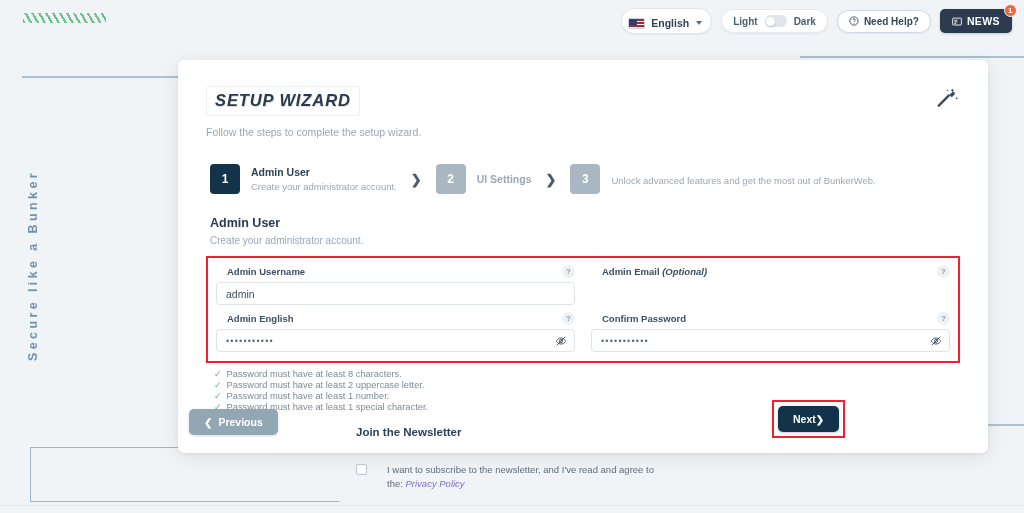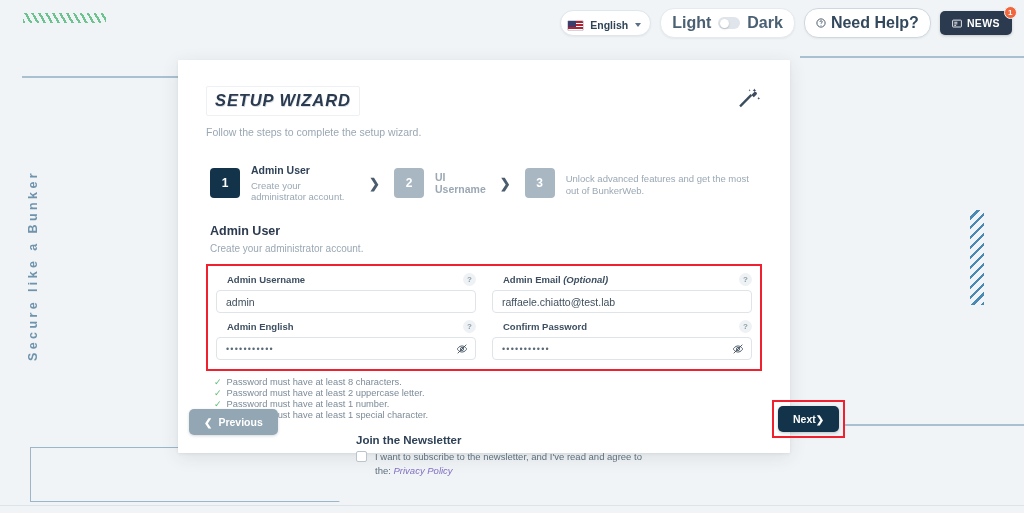--- a/index.html
+++ b/index.html
@@ -77,37 +77,37 @@
   .flag .stripe { position:absolute; left:0; width:100%; height:1.4px; background:#fff; }
   .chev-d {
     width: 0; height: 0; border-left: 3.5px solid transparent;
     border-right: 3.5px solid transparent; border-top: 4px solid #5b7086;
     margin-left: 1px;
   }
   .theme-pill {
     display: flex; align-items: center; gap: 7px;
     background: #fff; border: 1px solid #e4eaef;
     border-radius: 14px; padding: 5px 11px;
-    font-size: 16px; font-weight: 700; color: #4a6073;
+    font-size: 10px; font-weight: 700; color: #4a6073;
     box-shadow: 0 1px 2px rgba(20,40,60,.06);
   }
   .switch {
     width: 22px; height: 12px; border-radius: 7px;
     background: #dfe5ea; position: relative; flex: none;
   }
   .switch .knob {
     position: absolute; left: 1.5px; top: 1.5px;
     width: 9px; height: 9px; border-radius: 50%; background: #fff;
     box-shadow: 0 1px 2px rgba(0,0,0,.2);
   }
   .help-btn {
     display: flex; align-items: center; gap: 5px;
     background: #fff; border: 1px solid #cfd8e0;
     border-radius: 14px; padding: 5px 11px;
-    font-size: 16px; font-weight: 600; color: #33485c;
+    font-size: 10px; font-weight: 600; color: #33485c;
     box-shadow: 0 1px 2px rgba(20,40,60,.06);
   }
   .news-btn {
     position: relative;
     display: flex; align-items: center; gap: 5px;
     background: #2b3a4f; border: none; border-radius: 5px;
     padding: 6px 12px; font-size: 10.5px; font-weight: 700;
     color: #fff; letter-spacing: .4px;
     box-shadow: 0 1px 3px rgba(20,40,60,.22);
   }
@@ -116,22 +116,22 @@
     width: 13px; height: 13px; border-radius: 50%;
     background: #f1663d; color: #fff; font-size: 8px; font-weight: 700;
     display: flex; align-items: center; justify-content: center;
     border: 1.5px solid #f1f4f6;
   }
   .ico { display: inline-flex; align-items: center; }
 
   
   .card {
     position: absolute; left: 178px; top: 60px;
-    width: 612px; height: 393px;
-    background: #fff; border-radius: 1px;
+    width: 810px; height: 393px;
+    background: #fff; border-radius: 6px;
     box-shadow: 0 4px 18px rgba(26,48,70,.10), 0 1px 3px rgba(26,48,70,.07);
     padding: 26px 28px 0 28px;
   }
   .card-head { display: flex; justify-content: space-between; align-items: flex-start; }
   .title-box {
     display: inline-block; padding: 4px 8px 5px 8px;
     border: 1px solid #edf1f4; border-radius: 2px;
   }
   .title-box h1 {
     font-size: 16.5px; font-weight: 800; color: #2b3a4f;
@@ -199,21 +199,21 @@
 
   
   .reqs { margin-top: 6px; padding-left: 8px; }
   .req { display: flex; align-items: center; gap: 5px; margin-bottom: 1px; }
   .req .chk { color: #5bbd73; font-size: 9px; line-height: 1; }
   .req span.t { font-size: 9.3px; color: #7c8b98; }
 
   
   .news-sec { margin-top: 14px; padding-left: 150px; }
   .news-title { font-size: 11.5px; font-weight: 700; color: #2e4156; }
-  .news-row { display: flex; gap: 8px; margin-top: 4px; max-width: 300px; }
+  .news-row { display: flex; gap: 20px; margin-top: 25px; max-width: 300px; }
   .cbox {
     width: 11px; height: 11px; border: 1.3px solid #b9c4cd; border-radius: 2px;
     background: #fff; flex: none; margin-top: 1px;
   }
   .news-text { font-size: 9.5px; color: #5d6e7c; line-height: 1.45; }
   .news-text a { color: #7f6fc4; font-style: italic; text-decoration: none; }
 
   
   .prev-btn {
     position: absolute; left: 189px; top: 409px;
@@ -317,21 +317,21 @@
         <div class="step-num">1</div>
         <div>
           <div class="step-t">Admin User</div>
           <div class="step-d">Create your administrator account.</div>
         </div>
       </div>
       <div class="step-sep">❯</div>
       <div class="step idle">
         <div class="step-num">2</div>
         <div>
-          <div class="step-t">UI Username</div>
+          <div class="step-t">UI Settings</div>
         </div>
       </div>
       <div class="step-sep">❯</div>
       <div class="step idle">
         <div class="step-num">3</div>
         <div>
           <div class="step-d">Unlock advanced features and get the most out of BunkerWeb.</div>
         </div>
       </div>
     </div>
@@ -352,23 +352,20 @@
           </div>
         </div>
 
         <div>
           <div class="field-label-row">
             <span class="field-label">
               <span>Admin Email</span>
               <em>(Optional)</em>
             </span>
             <span class="qmark">?</span>
-          </div>
-          <div class="input">
-            <span>raffaele.chiatto@test.lab</span>
           </div>
         </div>
 
         <div>
           <div class="field-label-row">
             <span class="field-label">Admin English</span>
             <span class="qmark">?</span>
           </div>
           <div class="input">
             <span class="dots">•••••••••••</span>

